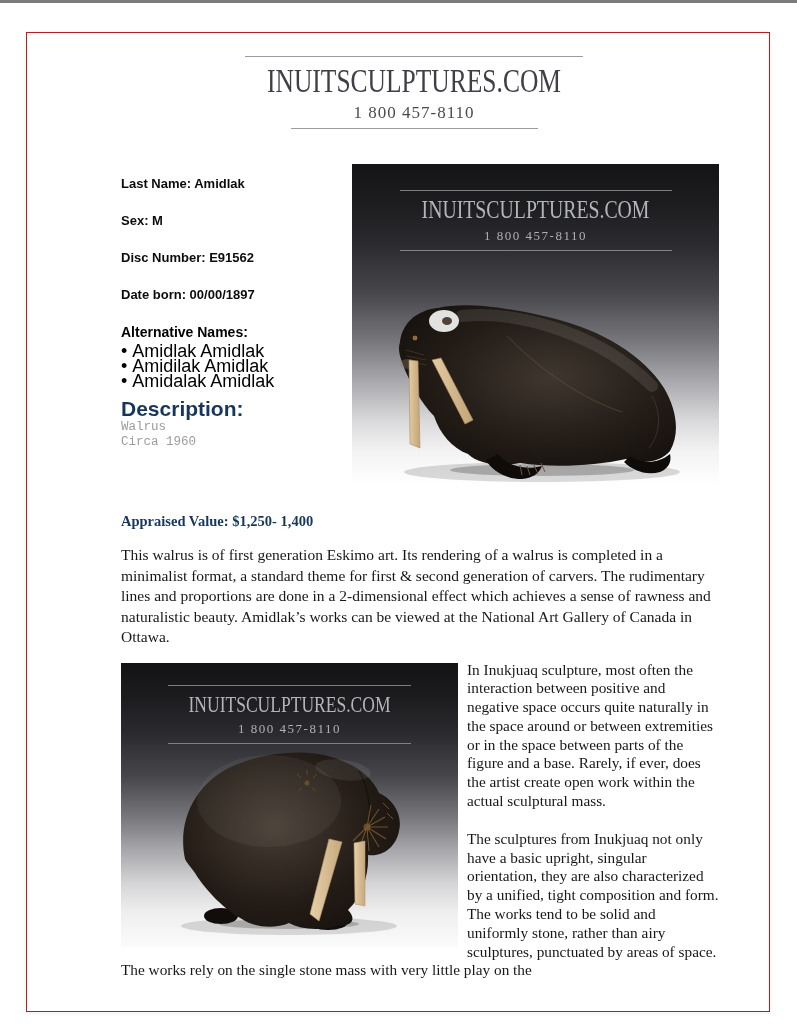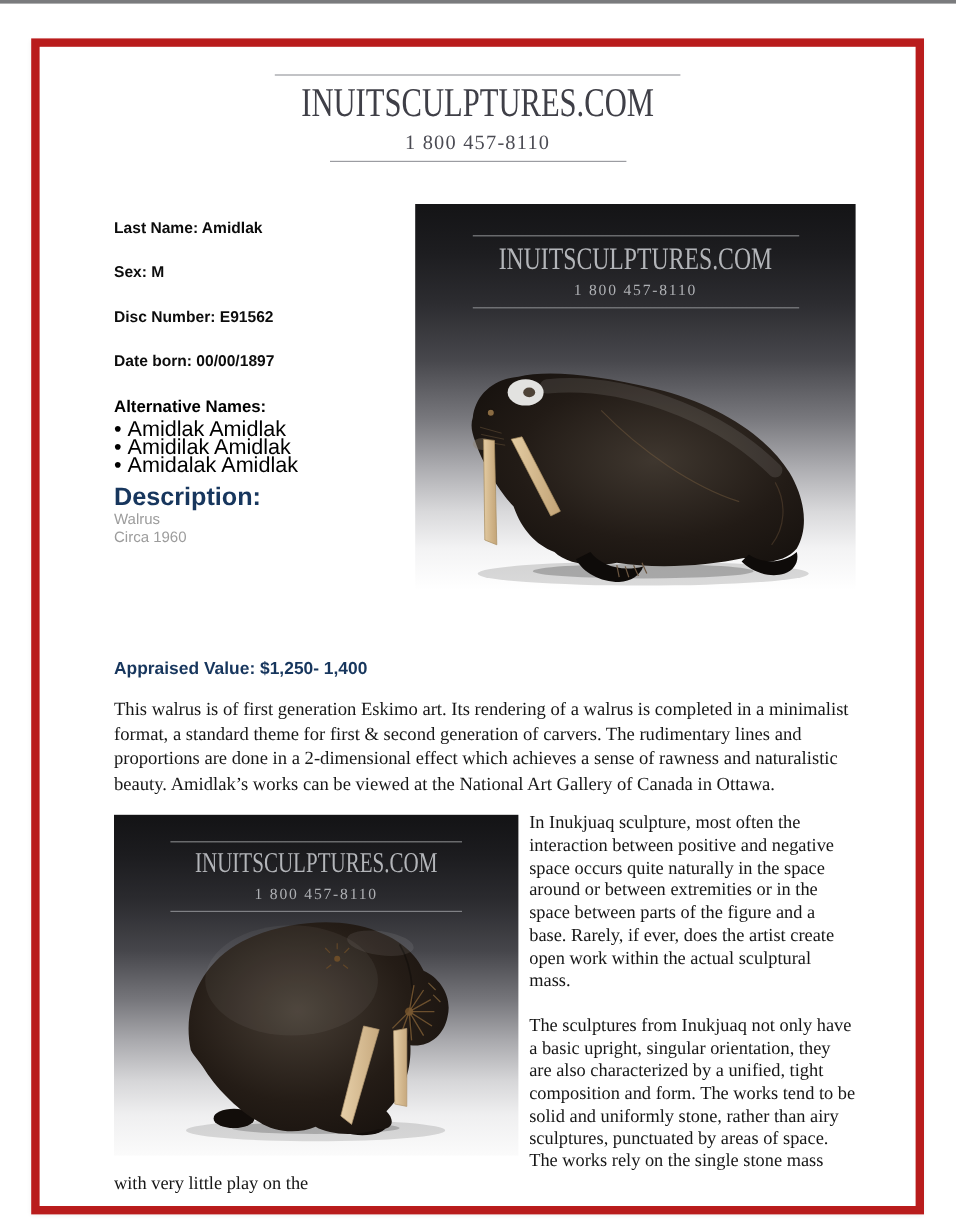--- a/index.html
+++ b/index.html
@@ -5,22 +5,23 @@
   html,body { margin:0; padding:0; }
   body {
     width:797px; height:1024px; position:relative; overflow:hidden;
     background:#ffffff;
     font-family:"Liberation Sans", sans-serif;
   }
   .top-strip { position:absolute; top:0; left:0; width:797px; height:3px; background:#7a7b7d; }
 
   .page {
     position:absolute; left:26px; top:32px; width:744px; height:980px;
-    background:#fff; border:7px solid #b91c1c; box-sizing:border-box;
+    background:#fff; border:1px solid #b91c1c; box-sizing:border-box;
     box-shadow:0 1px 4px rgba(0,0,0,0.07);
+    padding-left:32px;
   }
 
   
   header { text-align:center; padding-top:23px; height:108px; }
   .rule { height:1px; background:#9b9ca1; margin:0 auto; }
   .rule-top { width:338px; }
   .site-title {
     font-family:"Liberation Serif", serif; font-weight:400; color:#3f3f47;
     font-size:34px; margin:4px 0 0; transform:scaleX(0.75); transform-origin:center top;
     white-space:nowrap; line-height:40px;
@@ -35,21 +36,21 @@
 
   
   .top-section { position:relative; min-height:342px; }
   .details { width:270px; padding-top:12px; }
   .detail { font-size:13px; font-weight:bold; color:#0c0c0c; margin:0 0 22px; line-height:15px; }
   .alt-heading { font-size:14px; font-weight:bold; color:#000; margin:14px 0 4px; line-height:16px; }
   ul.alt { list-style:none; margin:0; padding:0; }
   ul.alt li { font-size:18px; color:#000000; line-height:15px; }
   .bullet { margin-right:5px; }
   .desc-heading { font-size:21px; font-weight:bold; color:#17365d; margin:11px 0 3px; line-height:17px; }
-  .desc-line { font-size:12.5px; color:#9c9c9c; line-height:15px; margin:0; }
+  .desc-line { font-size:12.5px; color:#9c9c9c; line-height:15px; margin:0;font-family:Liberation Mono, monospace; }
 
   
   .photo { position:absolute; overflow:hidden; }
   .photo1 {
     top:0; right:0; width:367px; height:342px;
     background:linear-gradient(180deg,#141416 0%,#1d1d20 12%,#2c2c30 24%,#47474c 38%,#77777c 52%,#ababaf 64%,#d9d9db 75%,#f3f3f4 84%,#ffffff 94%);
   }
   .photo2 {
     float:left; position:relative; width:337px; height:284px; margin:2px 9px 0 0;
     background:linear-gradient(180deg,#131315 0%,#1c1c1f 12%,#2b2b2f 25%,#46464b 40%,#75757a 54%,#a8a8ac 66%,#d6d6d8 78%,#efeff0 88%,#fbfbfb 100%);
@@ -63,21 +64,21 @@
   .photo2 .wm-rule { width:243px; }
   .wm-title {
     font-family:"Liberation Serif", serif; color:#b3b5b9; white-space:nowrap;
   }
   .photo1 .wm-title { font-size:26px; line-height:32px; margin-top:3px; transform:scaleX(0.76); }
   .photo2 .wm-title { font-size:24px; line-height:30px; margin-top:3px; transform:scaleX(0.73); }
   .wm-phone { font-family:"Liberation Serif", serif; color:#aeb0b4; font-size:13px; letter-spacing:1.5px; margin-top:2px; }
   .photo .wm-rule2 { margin-top:6px; }
 
   
-  .appraised { font-size:14.5px; font-weight:bold; color:#17365d; margin:38px 0 0; line-height:17px; }
+  .appraised { font-size:14.5px; font-weight:bold; color:#17365d; margin:7px 0 0; line-height:17px;font-family:Liberation Serif, serif; }
   .body-text { font-family:"Liberation Serif", serif; color:#171717; }
   .p-intro { font-size:15.5px; line-height:20.5px; margin:15px 0 0; }
   .bottom-section { margin-top:13px; }
   .bottom-section::after { content:""; display:block; clear:both; }
   .bottom-section p { font-size:15.3px; line-height:18.8px; margin:0; }
   .bottom-section p + p { margin-top:19px; }
 </style>
 </head>
 <body>
 

